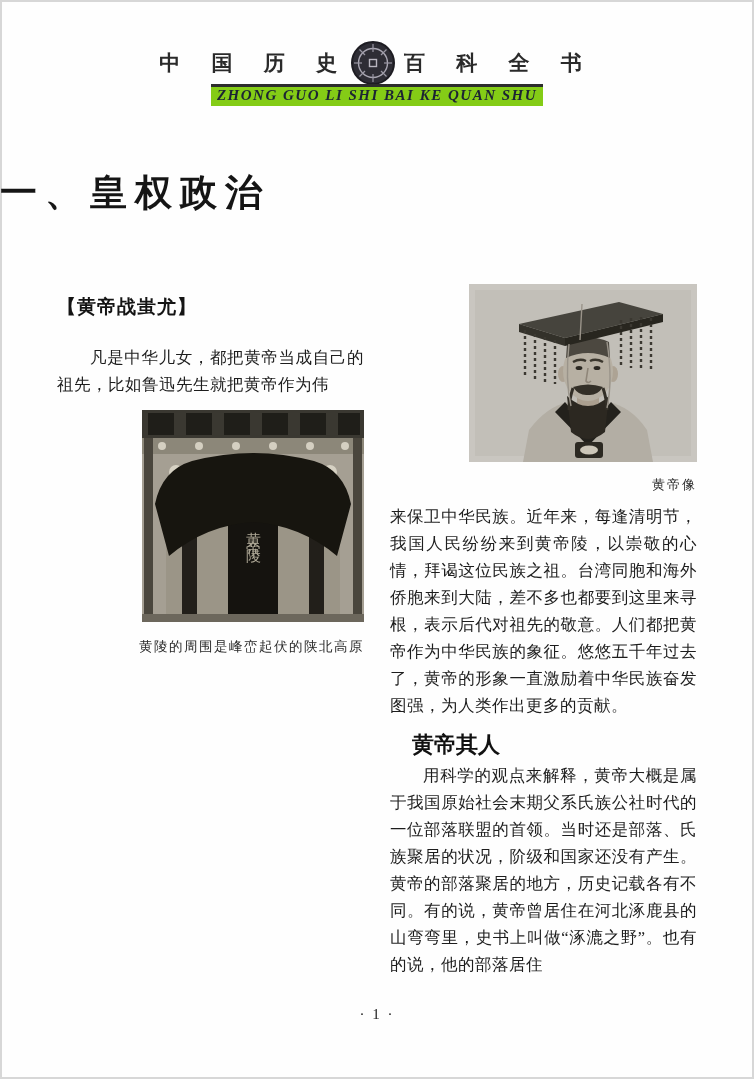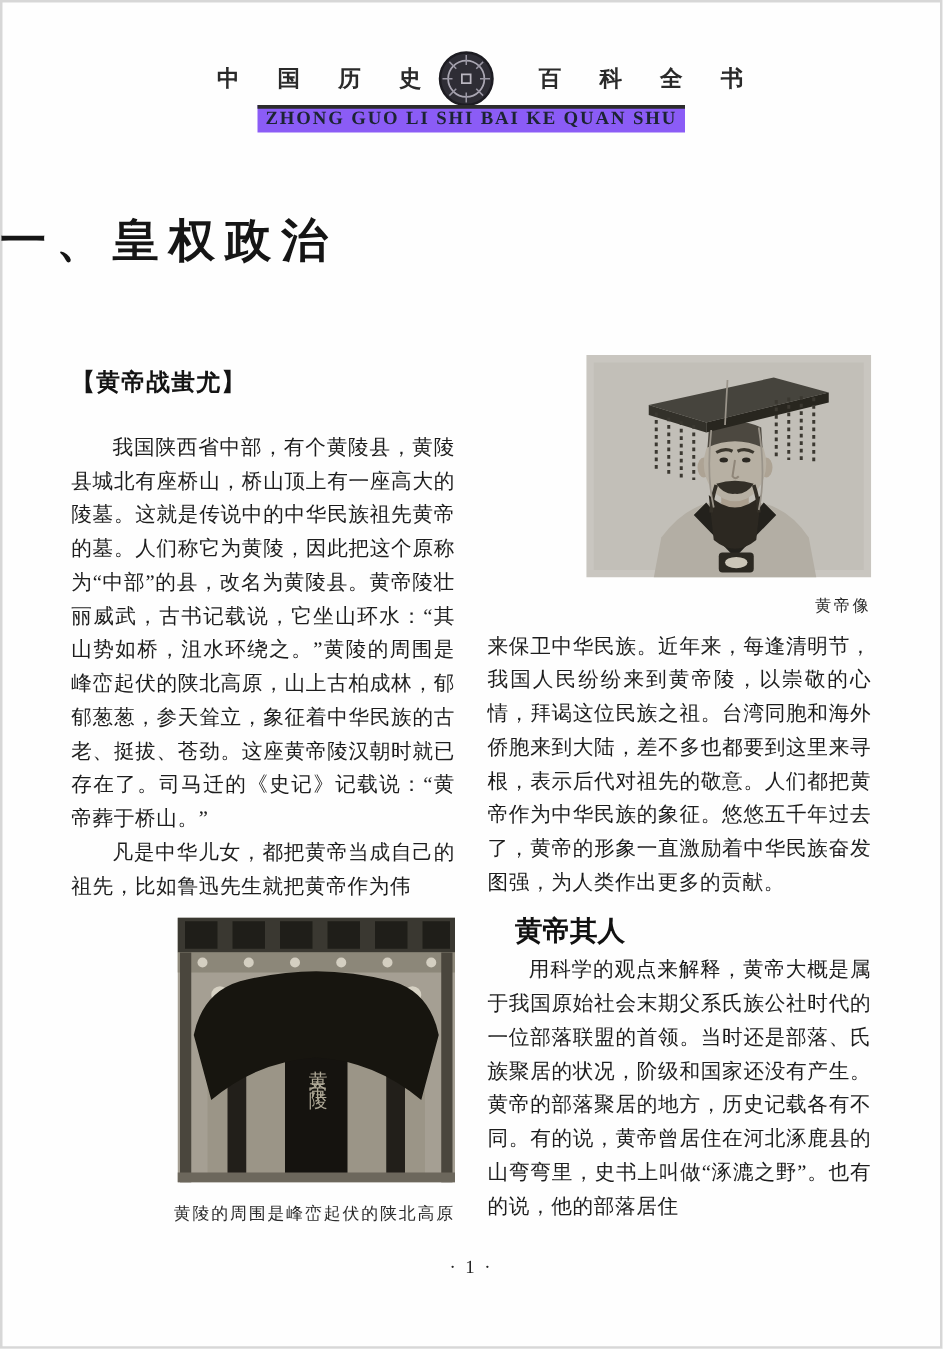--- a/index.html
+++ b/index.html
@@ -6,28 +6,28 @@
   .page{
     position:relative; width:754px; height:1079px; margin:0 auto;
     background:#fefefe; overflow:hidden;
     box-shadow:0 0 0 2px #d7d7d7 inset;
     font-family:"Liberation Serif","DejaVu Serif",serif;
     color:#1d1d1d;
   }
   
   .book-header{position:absolute; top:40px; left:0; right:0; text-align:center;}
   .header-title-row{display:flex; align-items:center; justify-content:center; gap:6px;}
-  .header-title{font-size:18px; letter-spacing:13px; color:#2a2a2a; font-weight:600;margin-left:27px;}
+  .header-title{font-size:21px; letter-spacing:13px; color:#2a2a2a; font-weight:600;}
   .seal-logo{width:46px; height:46px; flex:0 0 auto; margin:0 2px 0 -6px;}
   .pinyin-band{
     display:inline-block; margin-top:-4px;
-    background:#8b5cf6; color:#1c2433;
+    background:#84cc16; color:#1c2433;
     border-top:3px solid #2c2c2c;
     font-weight:bold; font-size:15px; letter-spacing:1.5px;
-    padding:0 6px 2px 6px; line-height:17px;
+    padding:0 6px 2px 6px; line-height:17px;font-style:italic;
   }
   
   .main-title{
     position:absolute; top:168px; left:0; right:0; 
     font-family:"Liberation Sans","DejaVu Sans",sans-serif;
     font-size:37px; font-weight:900; letter-spacing:8px; color:#151515; margin:0;
   }
   
   .columns{position:absolute; top:263px; left:57px; width:640px; display:flex; gap:26px;}
   .col{width:307px; font-size:16.5px; line-height:27px; text-align:justify;}
@@ -95,21 +95,20 @@
     </div>
     <div class="pinyin-band">ZHONG GUO LI SHI BAI KE QUAN SHU</div>
   </header>
 
   <h1 class="main-title">一、皇权政治</h1>
 
   <div class="columns">
 
     <div class="col col-left">
       <h2 class="section-heading">【黄帝战蚩尤】</h2>
-      <p class="indent">我国陕西省中部，有个黄陵县，黄陵县城北有座桥山，桥山顶上有一座高大的陵墓。这就是传说中的中华民族祖先黄帝的墓。人们称它为黄陵，因此把这个原称为“中部”的县，改名为黄陵县。黄帝陵壮丽威武，古书记载说，它坐山环水：“其山势如桥，沮水环绕之。”黄陵的周围是峰峦起伏的陕北高原，山上古柏成林，郁郁葱葱，参天耸立，象征着中华民族的古老、挺拔、苍劲。这座黄帝陵汉朝时就已存在了。司马迁的《史记》记载说：“黄帝葬于桥山。”</p>
       <p class="indent">凡是中华儿女，都把黄帝当成自己的祖先，比如鲁迅先生就把黄帝作为伟</p>
 
       <figure class="fig-mausoleum">
         <span class="photo-frame">
           <svg viewBox="0 0 222 212" width="222" height="212">
             <rect x="0" y="0" width="222" height="212" fill="#a59f93"></rect>
             <rect x="0" y="0" width="222" height="28" fill="#3a3831"></rect>
             <g fill="#1f1e19">
               <rect x="6" y="3" width="26" height="22"></rect>
                 <rect x="44" y="3" width="26" height="22"></rect>

